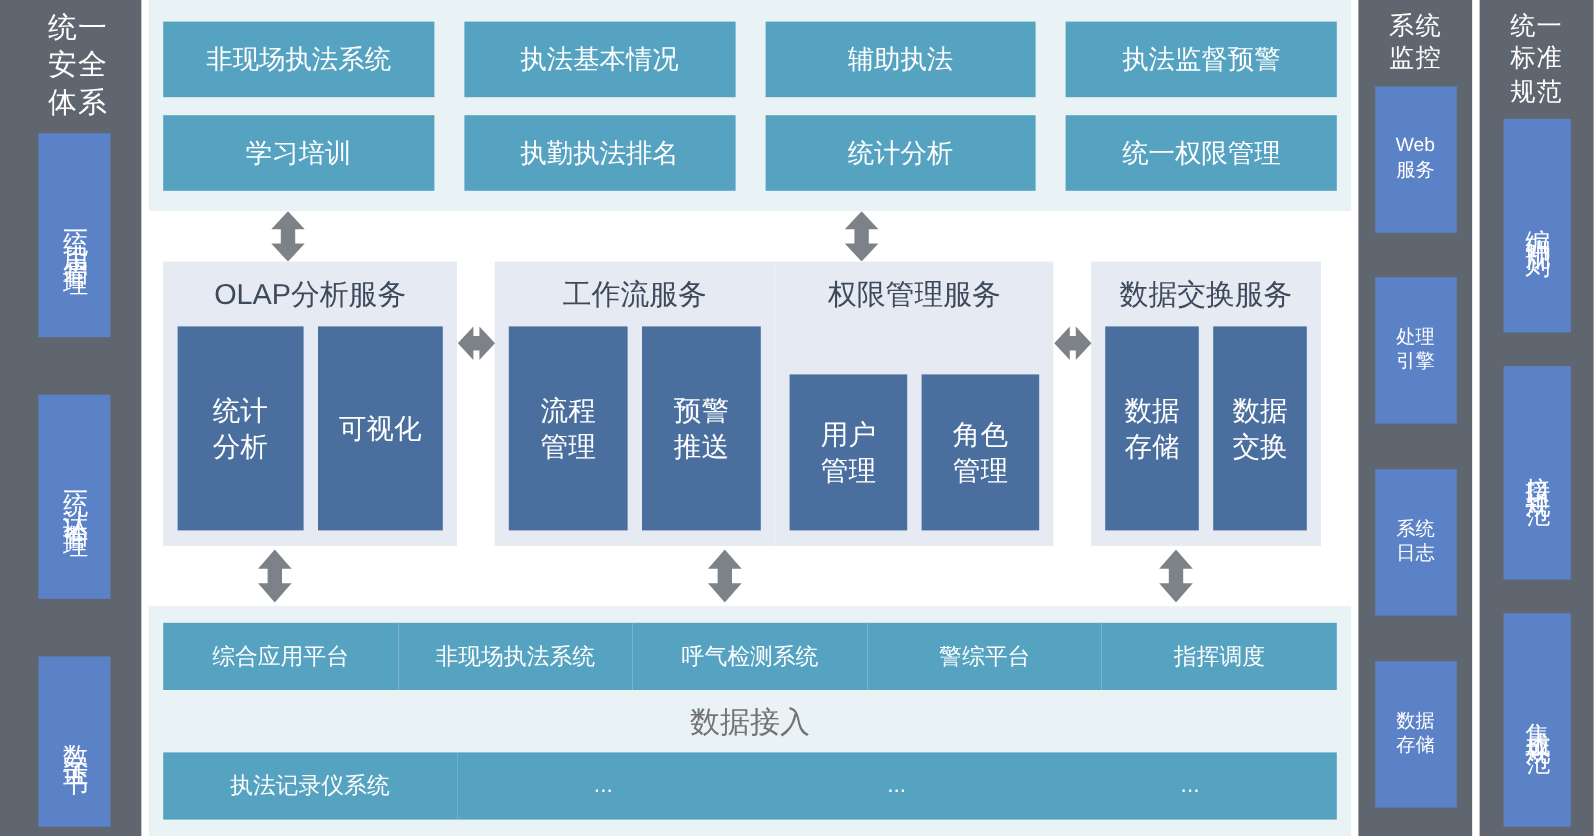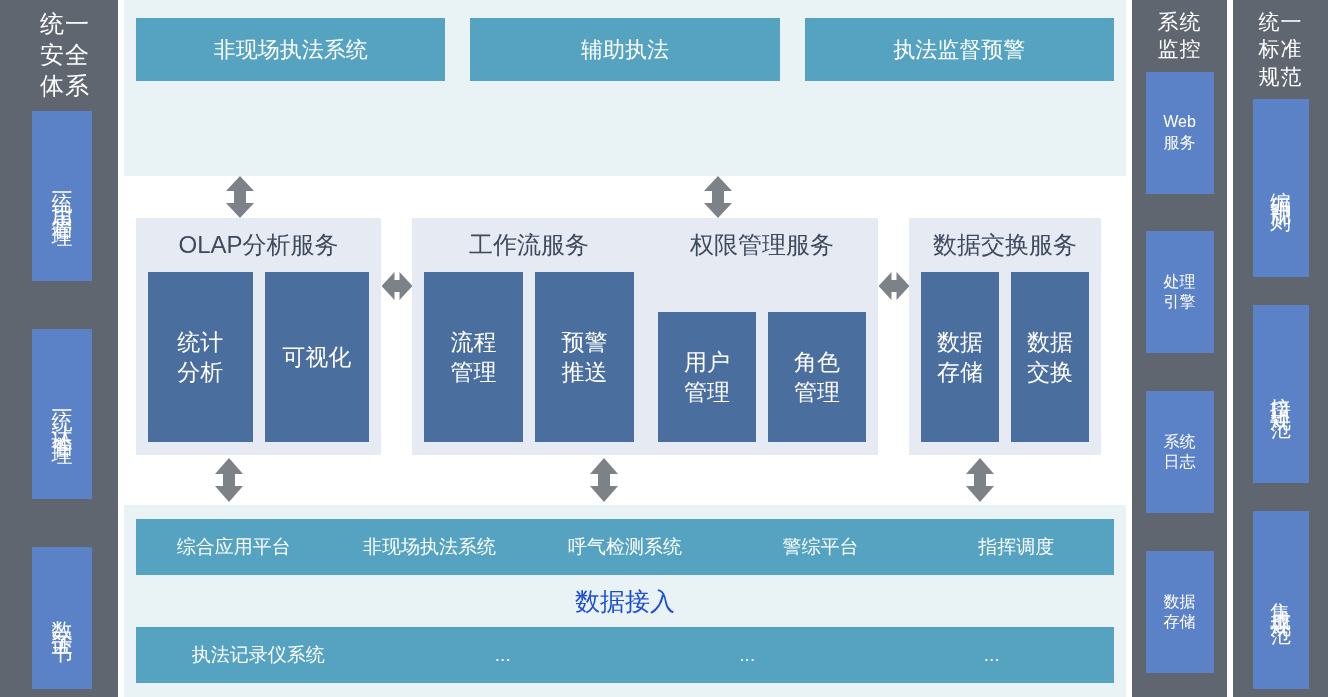--- a/index.html
+++ b/index.html
@@ -242,21 +242,21 @@
     align-items: center;
     justify-content: center;
     box-sizing: border-box;
     text-align: center;
   }
   .data-label {
     flex: 1 1 auto;
     display: flex;
     align-items: center;
     justify-content: center;
-    color: #1d4ed8;
+    color: #737373;
     font-size: 25px;
     text-align: right;
   }
 
   
 </style>
 </head>
 <body>
 
 <div id="root">
@@ -279,24 +279,41 @@
   <div class="gap-col"></div>
 
   <div id="center">
 
     <div class="app-layer">
       <div class="app-row">
         <div class="app-box">
           <span>非现场执法系统</span>
         </div>
         <div class="app-box">
+          <span>执法基本情况</span>
+        </div>
+        <div class="app-box">
           <span>辅助执法</span>
         </div>
         <div class="app-box">
           <span>执法监督预警</span>
+        </div>
+      </div>
+      <div class="app-row">
+        <div class="app-box">
+          <span>学习培训</span>
+        </div>
+        <div class="app-box">
+          <span>执勤执法排名</span>
+        </div>
+        <div class="app-box">
+          <span>统计分析</span>
+        </div>
+        <div class="app-box">
+          <span>统一权限管理</span>
         </div>
       </div>
     </div>
 
     <div class="arrow-band upper">
       <svg class="v-arrow" style="left:116px;" viewBox="0 0 30 42">
         <polygon points="15,0 29,15 21,15 21,27 29,27 15,42 1,27 9,27 9,15 1,15" fill="#7d8289"></polygon>
       </svg>
       <svg class="v-arrow" style="left:594px;" viewBox="0 0 30 42">
         <polygon points="15,0 29,15 21,15 21,27 29,27 15,42 1,27 9,27 9,15 1,15" fill="#7d8289"></polygon>

